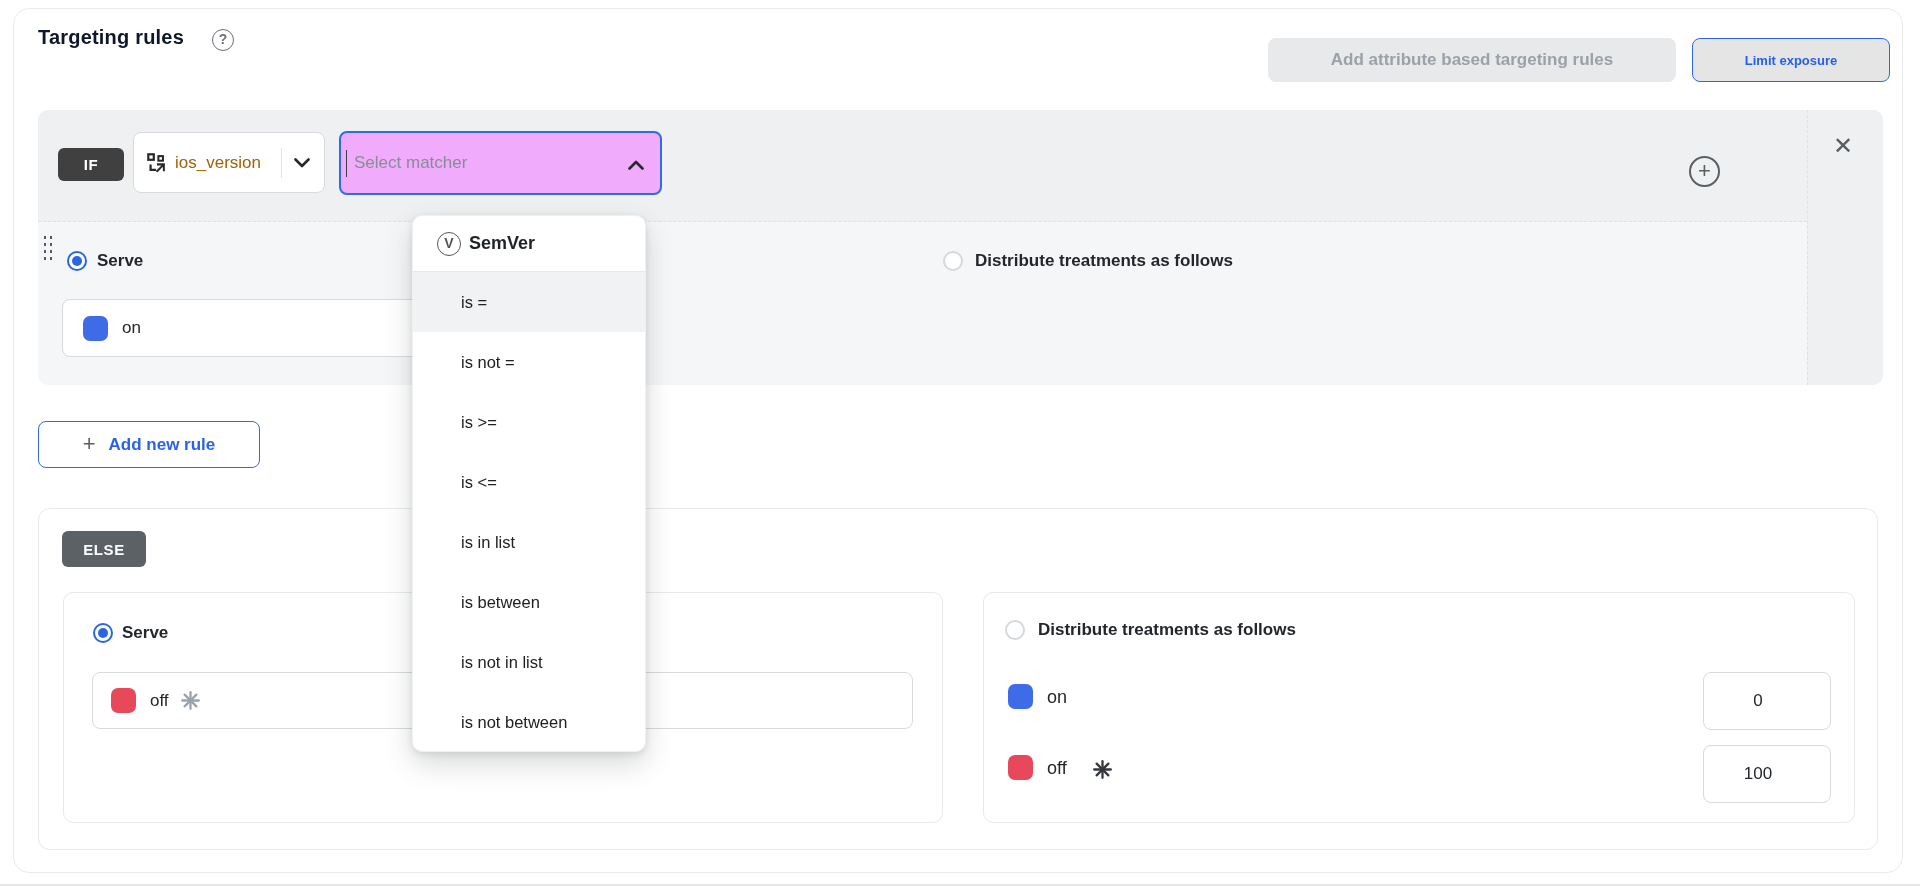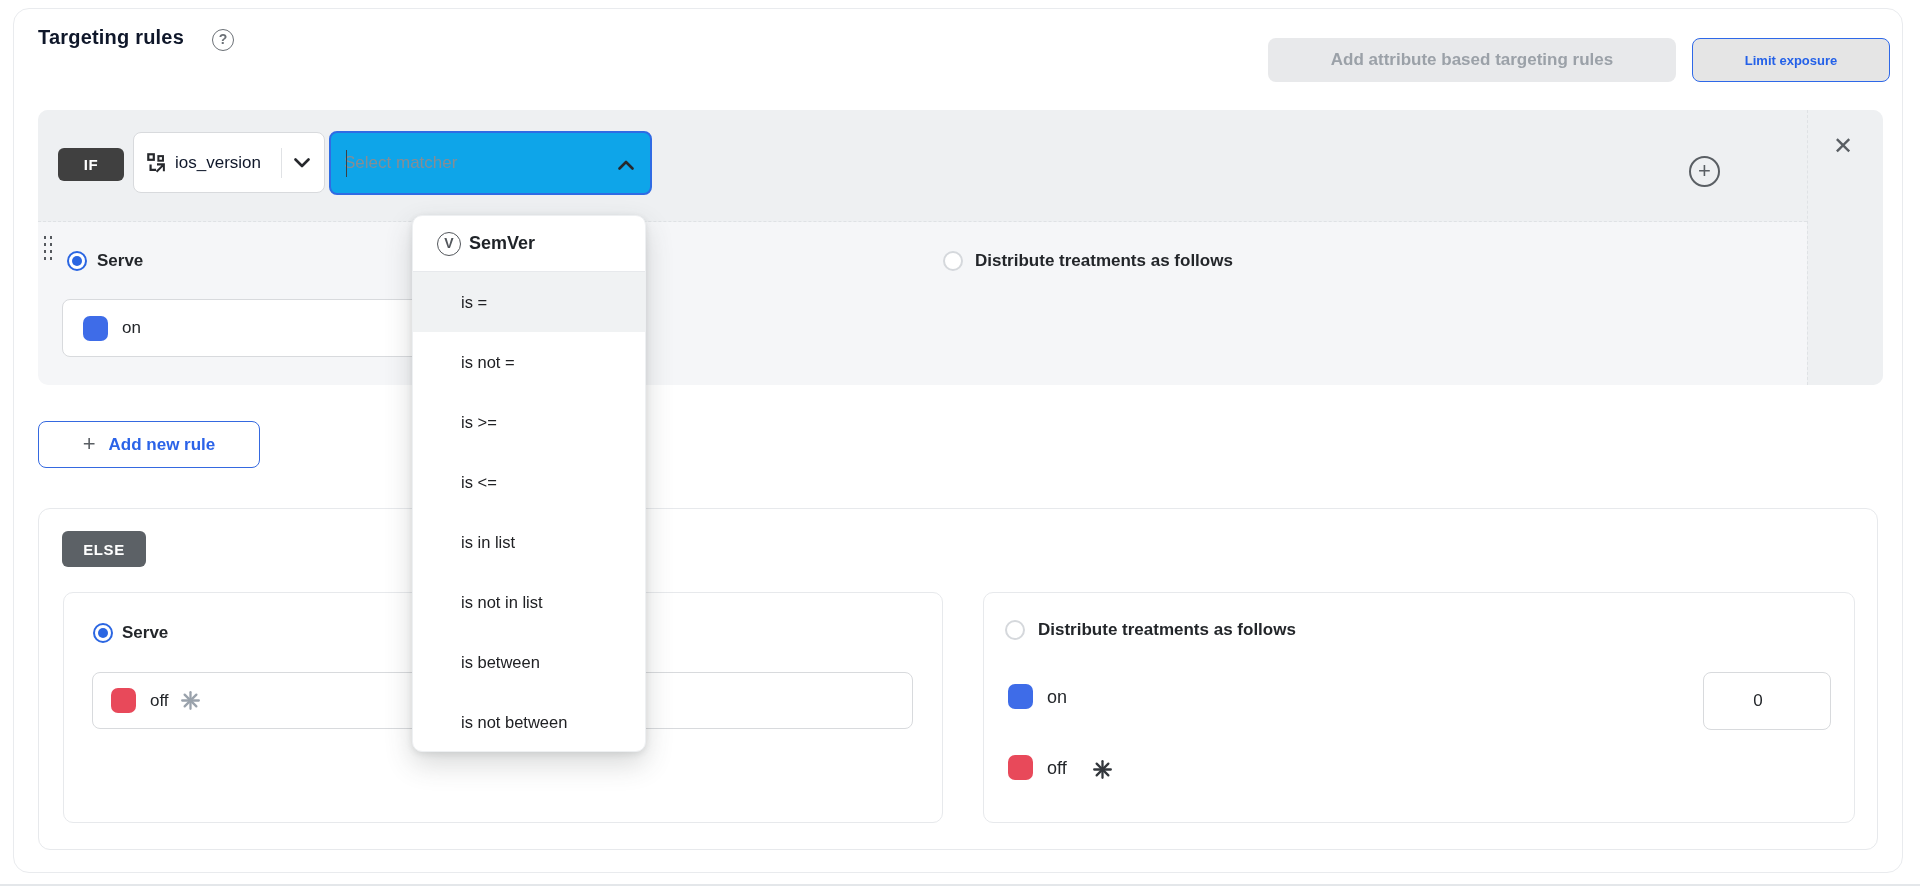--- a/index.html
+++ b/index.html
@@ -30,25 +30,25 @@
     border-bottom:1px dashed #dfe2e5; }
   .if-right-col { left:1769px; top:0; width:76px; height:275px; background:#eef0f2;
     border-left:1px dashed #dfe2e5; border-radius:0 10px 10px 0; }
 
   .if-badge { left:58px; top:148px; width:66px; height:33px; background:#404040; border-radius:6px;
     color:#fff; font-size:15px; font-weight:bold; letter-spacing:.6px;
     display:flex; align-items:center; justify-content:center; }
   .attr-select { left:133px; top:132px; width:192px; height:61px; background:#fff;
     border:1px solid #d8dadd; border-radius:8px; display:flex; align-items:center; cursor:pointer; }
   .attr-ic { margin-left:12px; width:22px; height:22px; flex:0 0 auto; }
-  .attr-label { margin-left:7px; font-size:17px; color:#0f172a; white-space:nowrap; }
+  .attr-label { margin-left:7px; font-size:17px; color:#a16207; white-space:nowrap; }
   .attr-sep { width:1px; height:30px; background:#e0e2e5; margin-left:auto; }
   .attr-chev { margin:0 14px 0 12px; flex:0 0 auto; }
 
-  .matcher-box { left:329px; top:131px; width:323px; height:64px; background:#0ea5e9;
+  .matcher-box { left:339px; top:131px; width:323px; height:64px; background:#f0abfc;
     border:2px solid #2f6be4; border-radius:8px; display:flex; align-items:center; }
   .matcher-input { border:none; outline:none; background:transparent; margin-left:13px; width:230px;
     font-size:17px; color:#23262a; font-family:"Liberation Sans",sans-serif; }
   .matcher-input::placeholder { color:#868d94; opacity:1; }
   .caret { left:346px; top:150px; width:1px; height:27px; background:#3c4043; }
   .matcher-chev { position:absolute; right:16px; top:27px; }
 
   .plus-circle { left:1689px; top:156px; width:31px; height:31px; border:2px solid #5a5f64; border-radius:50%;
     color:#5a5f64; font-size:22px; font-weight:400; text-align:center; line-height:26px; cursor:pointer; }
   .close-x { left:1833px; top:134px; font-size:24px; color:#595e63; cursor:pointer; line-height:24px; }
@@ -213,31 +213,32 @@
   <span class="abs sq red" style="left:1008px; top:755px;"></span>
   <div class="abs dist-row-name" style="left:1047px; top:758px;">off</div>
   <svg class="abs" style="left:1092px; top:759px;" width="21" height="21" viewBox="0 0 24 24">
     <g stroke="#33373c" stroke-width="2.6" stroke-linecap="round">
       <path d="M12 2.5 V21.5"></path>
         <path d="M2.5 12 H21.5"></path>
       <path d="M5.3 5.3 L18.7 18.7"></path>
         <path d="M18.7 5.3 L5.3 18.7"></path>
     </g>
   </svg>
+  <input class="pct-input" style="left: 1703px; top: 745px;" value="100">
 
   <div class="abs dropdown">
     <div class="dd-head">
       <span class="ver-ic">V</span>
       <span class="dd-head-label">SemVer</span>
     </div>
     <div class="dd-opt hl">is =</div>
     <div class="dd-opt">is not =</div>
     <div class="dd-opt">is &gt;=</div>
     <div class="dd-opt">is &lt;=</div>
     <div class="dd-opt">is in list</div>
+    <div class="dd-opt">is between</div>
     <div class="dd-opt">is not in list</div>
-    <div class="dd-opt">is between</div>
     <div class="dd-opt">is not between</div>
   </div>
 
   <div class="abs bottom-line"></div>
 
 </div>
 
 </body></html>

